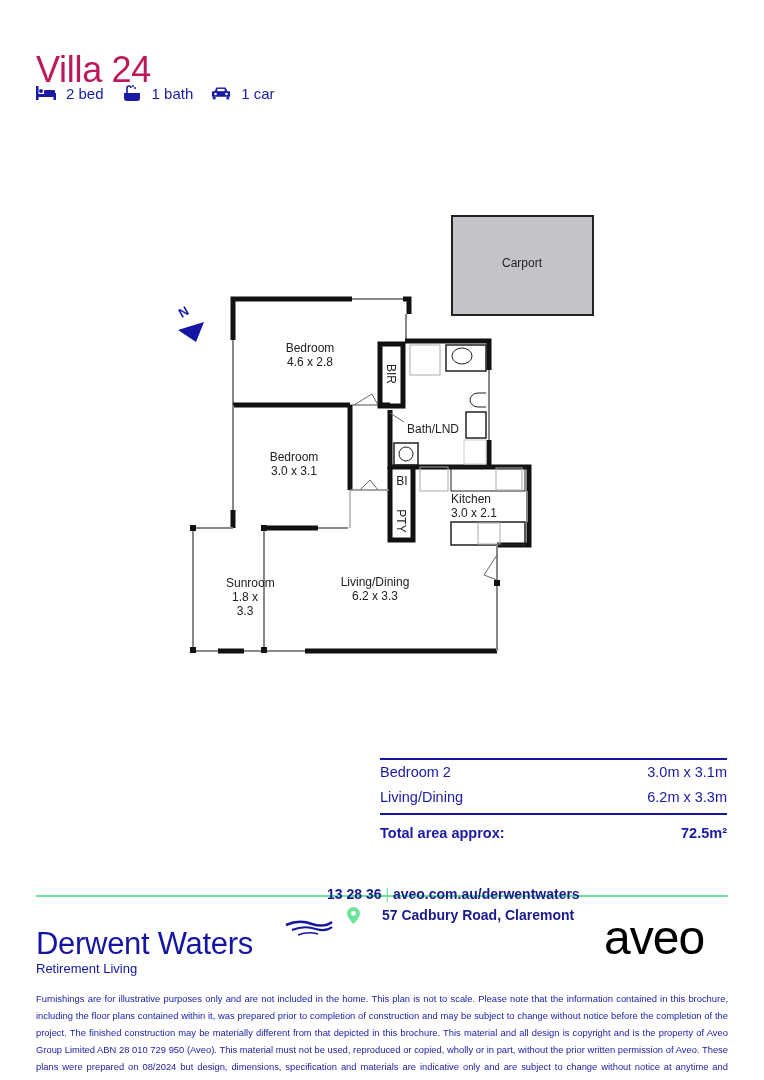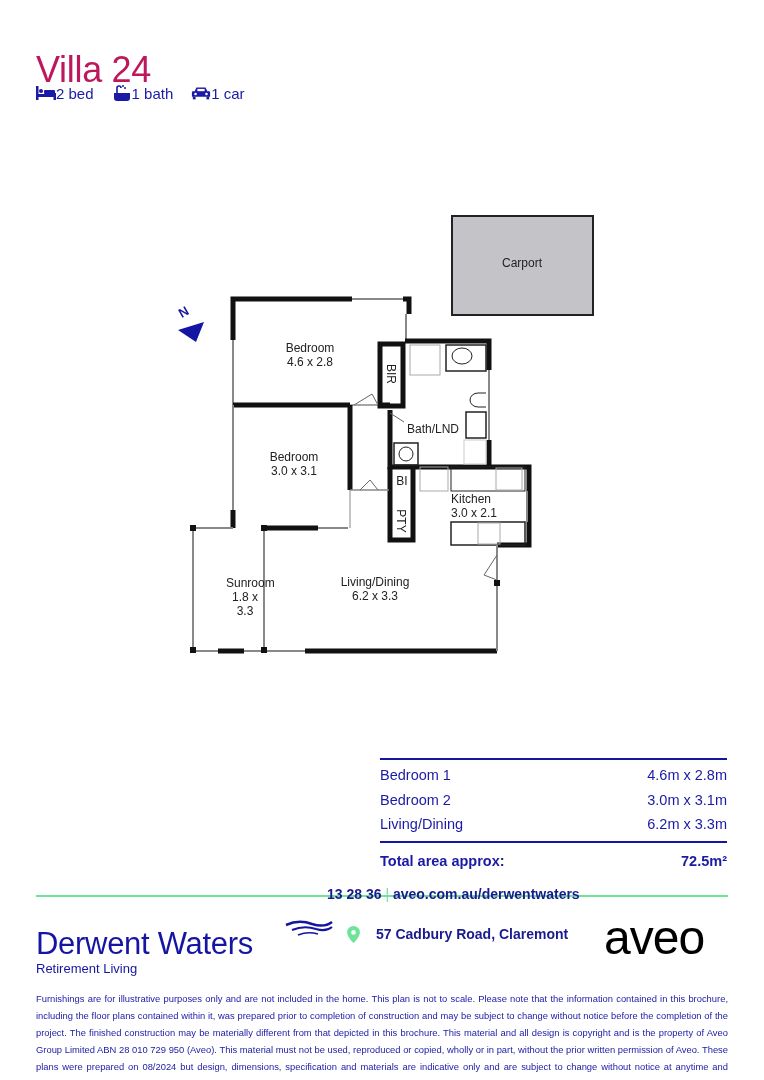--- a/index.html
+++ b/index.html
@@ -1,37 +1,37 @@
 <!DOCTYPE html>
 <html><head>
 <meta charset="utf-8">
 <style>
   * { margin:0; padding:0; box-sizing:border-box; }
   body { width:764px; height:1080px; background:#ffffff; position:relative; overflow:hidden;
          font-family:"Liberation Sans", sans-serif; color:#1a1aa6; }
   .title { position:absolute; left:36px; top:30px; font-size:36px; color:#be185d; font-weight:normal; letter-spacing:-0.3px;margin-top:19px; }
   .features { position:absolute; left:36px; top:84px; display:flex; gap:18px; font-size:15px; color:#1a1aa6; align-items:center; }
-  .feature { display:flex; align-items:center; gap:0; }
+  .feature { display:flex; align-items:center; gap:10px; }
   .feature svg { width:20px; height:18px; }
   .plan { position:absolute; left:0; top:0; width:764px; height:700px; }
   .room-label { position:absolute; font-size:12px; color:#222; text-align:center; line-height:14px; }
   .rot { transform:rotate(90deg); transform-origin:center; }
   .table { position:absolute; left:380px; top:758px; width:347px; }
   .table .rule { height:2px; background:#1515a3; }
   .table .row { display:flex; justify-content:space-between; font-size:14.5px; color:#1a1aa6; height:24.5px; align-items:center; }
   .table .first { margin-top:3px; }
   .table .total { font-weight:bold; font-size:14.5px; margin-top:6px;gap:32px; }
   .green-rule { position:absolute; left:36px; top:895px; width:692px; height:2px; background:#6ee39a; }
   .brand { position:absolute; left:36px; top:927px; }
   .brand-name { font-size:31px; color:#1515a3; letter-spacing:-0.3px; line-height:34px; }
   .brand-sub { font-size:13px; color:#1515a3; line-height:14px; margin-top:1px; }
   .waves { position:absolute; left:248px; top:-8px; }
   .contact { position:absolute; left:327px; top:884px; font-size:14px; font-weight:bold; color:#1a1a8f; line-height:21px; }
   .contact .pipe { color:#6ee39a; font-weight:normal; }
-  .contact .addr { display:flex; align-items:center; gap:16px; margin-left:20px;margin-top:19px; }
+  .contact .addr { display:flex; align-items:center; gap:22px; margin-left:20px; }
   .aveo { position:absolute; left:604px; top:910px; font-size:48px; color:#000000; font-weight:normal; letter-spacing:-1px; }
   .disclaimer { position:absolute; left:36px; top:990px; width:692px; font-size:9.4px; line-height:17px; color:#1a1aa6; text-align:justify; }
 </style>
 </head>
 <body>
 
 <div class="title">Villa 24</div>
 
 <div class="features">
   <div class="feature">
@@ -176,24 +176,20 @@
   <div>Sunroom</div>
   <div>1.8 x 3.3</div>
 </div>
 <div class="room-label" style="left:320px;top:575px;width:110px;">
   <div>Living/Dining</div>
   <div>6.2 x 3.3</div>
 </div>
 
 <div class="table">
   <div class="rule"></div>
-  <div class="row first">
-    <span>Bedroom 1</span>
-    <span>4.6m x 2.8m</span>
-  </div>
   <div class="row">
     <span>Bedroom 2</span>
     <span>3.0m x 3.1m</span>
   </div>
   <div class="row">
     <span>Living/Dining</span>
     <span>6.2m x 3.3m</span>
   </div>
   <div class="rule" style="margin-top:4px;"></div>
   <div class="row total">

